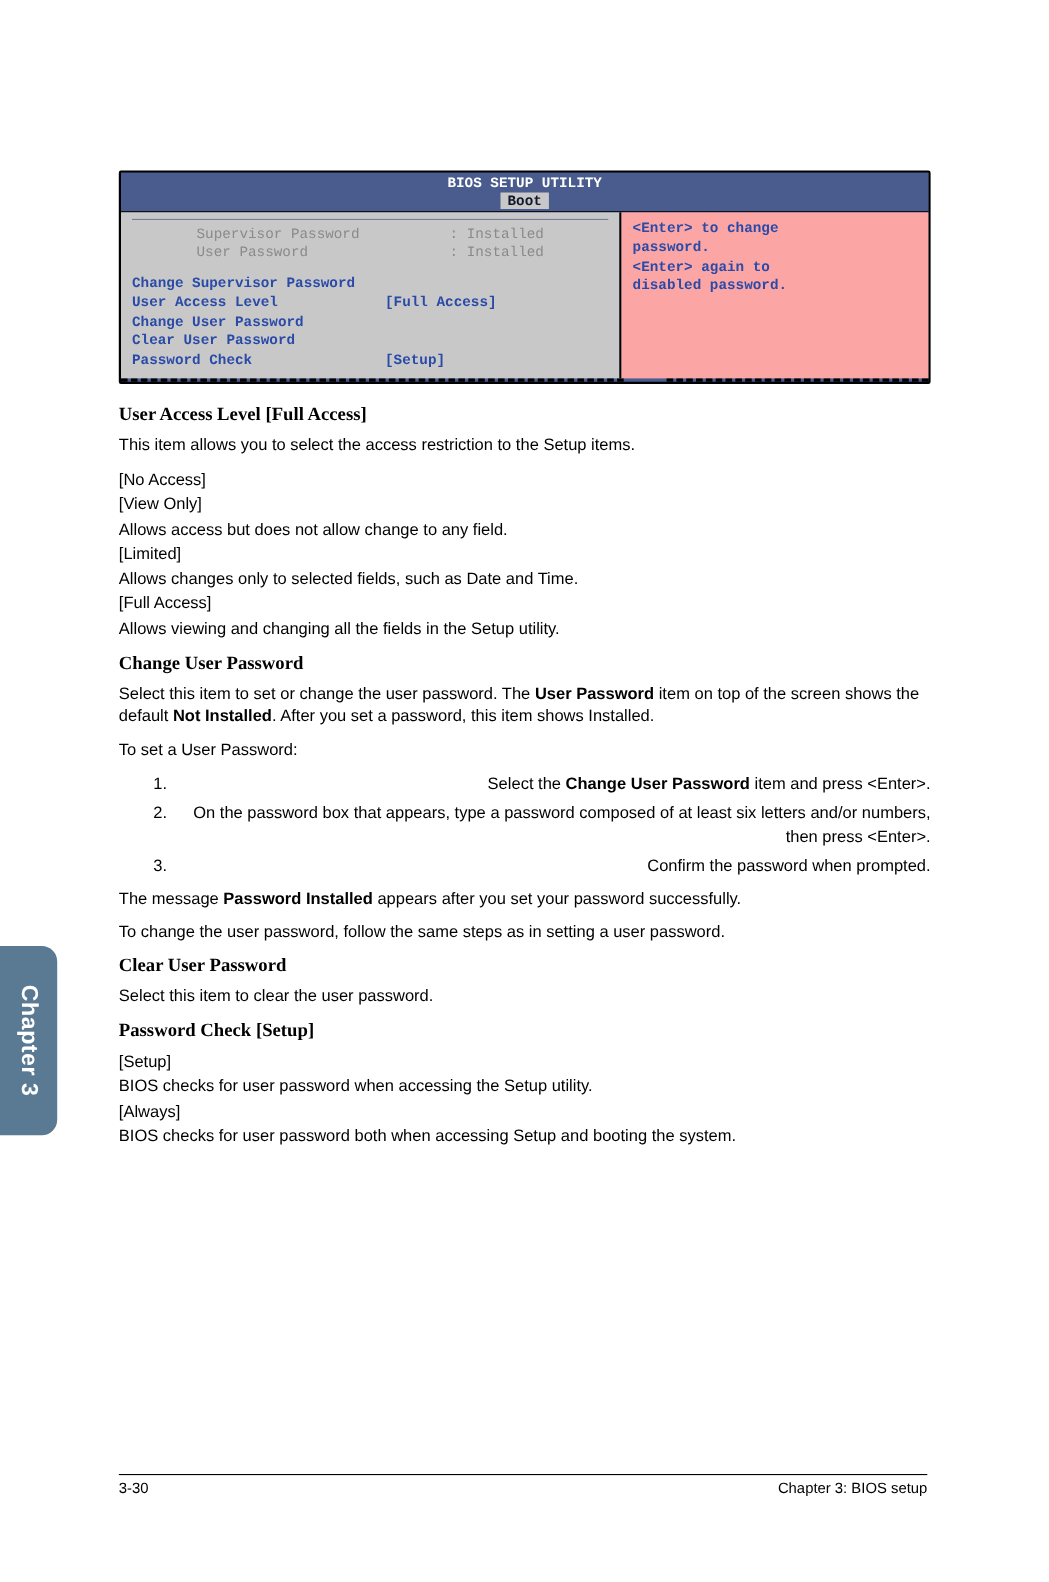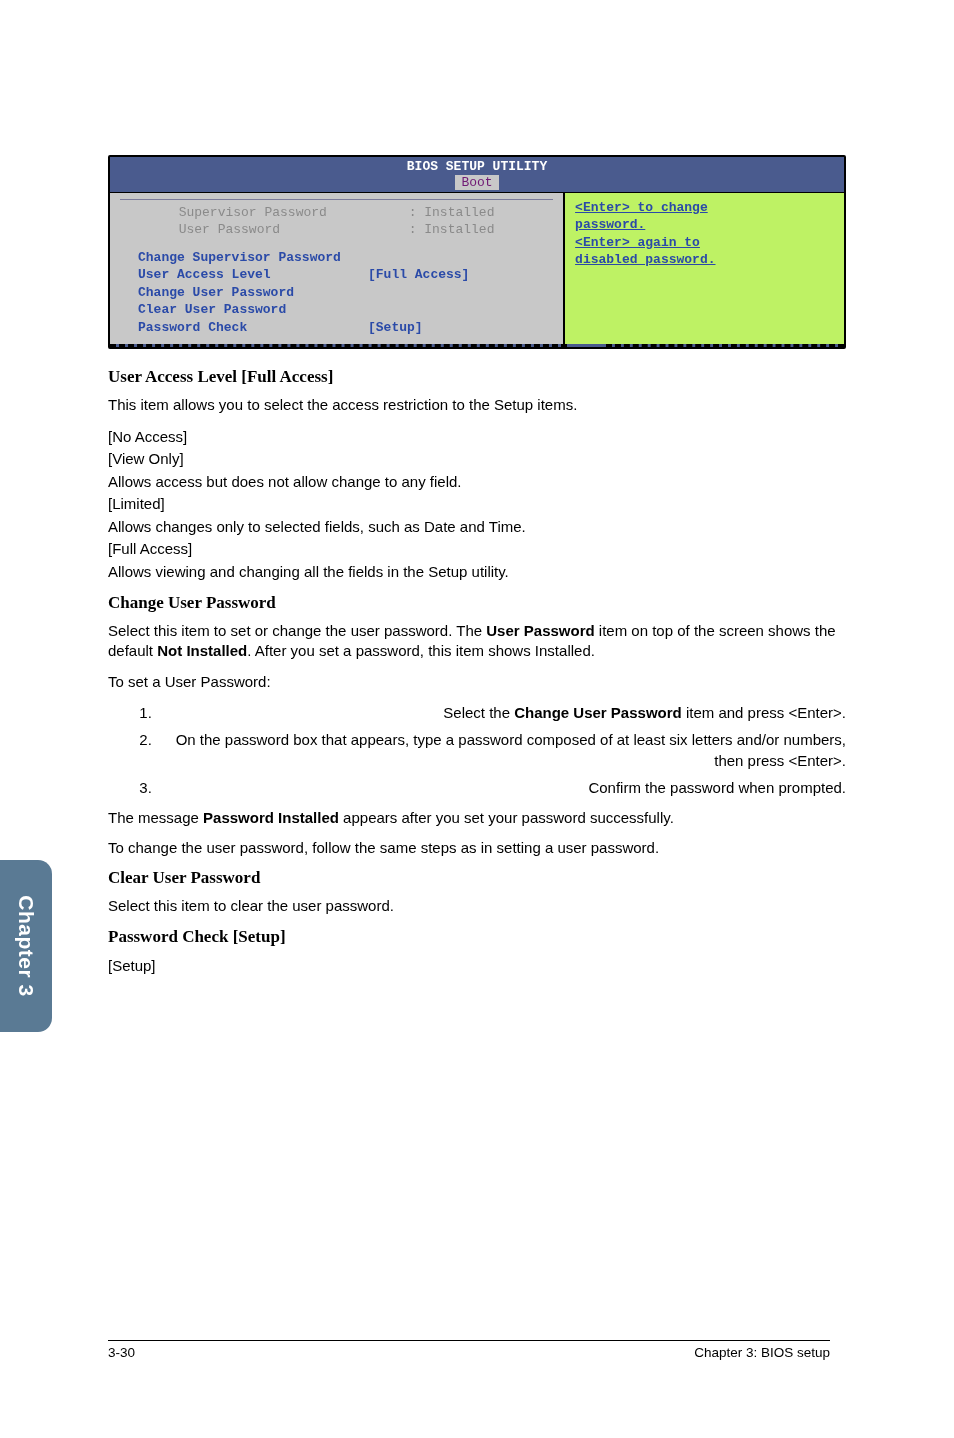--- a/index.html
+++ b/index.html
@@ -33,59 +33,58 @@
   .bios-tab-row {
     background: #4a5b8e;
     font-family: "Courier New", monospace;
     font-size: 13px;
     display: flex;
     justify-content: center;
     padding-bottom: 2px;
   }
   .bios-tab {
     background: #c8c8c8;
-    color: #701a75;
+    color: #0f172a;
     padding: 0 6px;
-    font-weight: normal;
+    font-weight: bold;
   }
   .bios-body {
     display: flex;
     border-top: 1px solid #000;
   }
   .bios-left {
     flex: 0 0 62%;
     background: #c8c8c8;
     border-right: 2px solid #000;
     padding: 6px 10px 8px 10px;
     font-family: "Courier New", monospace;
     font-size: 13px;
     line-height: 1.35;
   }
   .bios-right {
     flex: 1;
-    background: #bef264;
+    background: #fca5a5;
     padding: 6px 10px 8px 10px;
     font-family: "Courier New", monospace;
     font-size: 13px;
     line-height: 1.35;
     color: #2a4aa8;
     font-weight: bold;
-    text-decoration: underline;
   }
   .sec-head {
     color: #1a1a4a;
     font-weight: bold;
     padding-bottom: 2px;
   }
   .sec-divider {
     border-top: 1px solid #7a7a9a;
     margin-bottom: 4px;
   }
   .grey-line { color: #8a8a8a; justify-content: center; }
-  .blue-line { color: #2a4aa8; font-weight: bold; margin-left: 18px; }
+  .blue-line { color: #2a4aa8; font-weight: bold; }
   .kv { display: flex; }
   .kv .k { width: 230px; }
   .dashed-row { display: flex; }
   .dashed-row .d-left { flex: 0 0 62.3%; border-top: 3px dashed #000; }
   .dashed-row .d-gap  { flex: 0 0 5.3%; }
   .dashed-row .d-right{ flex: 1; border-top: 3px dashed #000; }
 
   h3.sec {
     font-size: 17px;
     font-weight: bold;
@@ -135,21 +134,21 @@
     font-weight: bold;
     font-size: 21px;
     white-space: nowrap;
     letter-spacing: 0.5px;
   }
 
   .footer {
     position: absolute;
     bottom: 78px;
     left: 0;
-    right: 16px;
+    right: 3px;
     padding: 0 108px;
   }
   .footer-line {
     border-top: 1px solid #000;
     margin-bottom: 4px;
   }
   .footer-row {
     display: flex;
     justify-content: space-between;
     font-size: 13.5px;
@@ -238,20 +237,25 @@
   </p>
   <p class="body">To change the user password, follow the same steps as in setting a user password.</p>
 
   <h3 class="sec">Clear User Password</h3>
   <p class="body">Select this item to clear the user password.</p>
 
   <h3 class="sec">Password Check [Setup]</h3>
   <div class="opt-table">
     <div class="opt-row">
         <div class="o-key">[Setup]</div>
+        <div class="o-val">BIOS checks for user password when accessing the Setup utility.</div>
+      </div>
+    <div class="opt-row">
+        <div class="o-key">[Always]</div>
+        <div class="o-val">BIOS checks for user password both when accessing Setup and booting the system.</div>
       </div>
   </div>
 
 </div>
 
 <div class="sidebar-tab">
   <div class="sidebar-text">Chapter 3</div>
 </div>
 
 <div class="footer">

